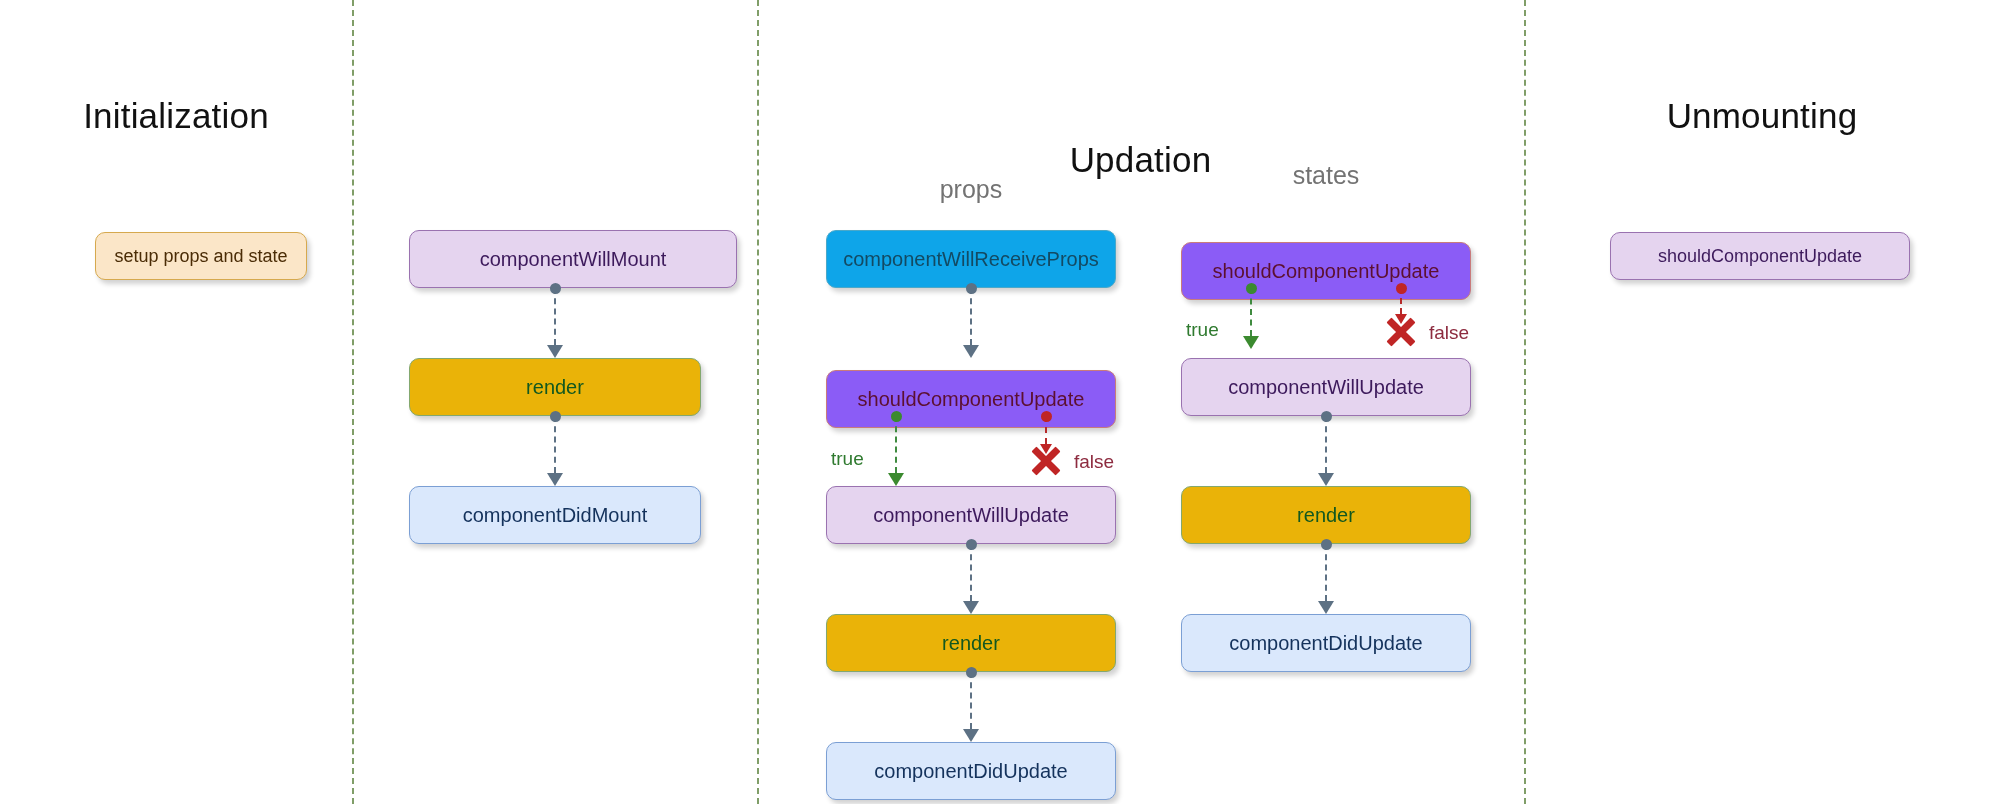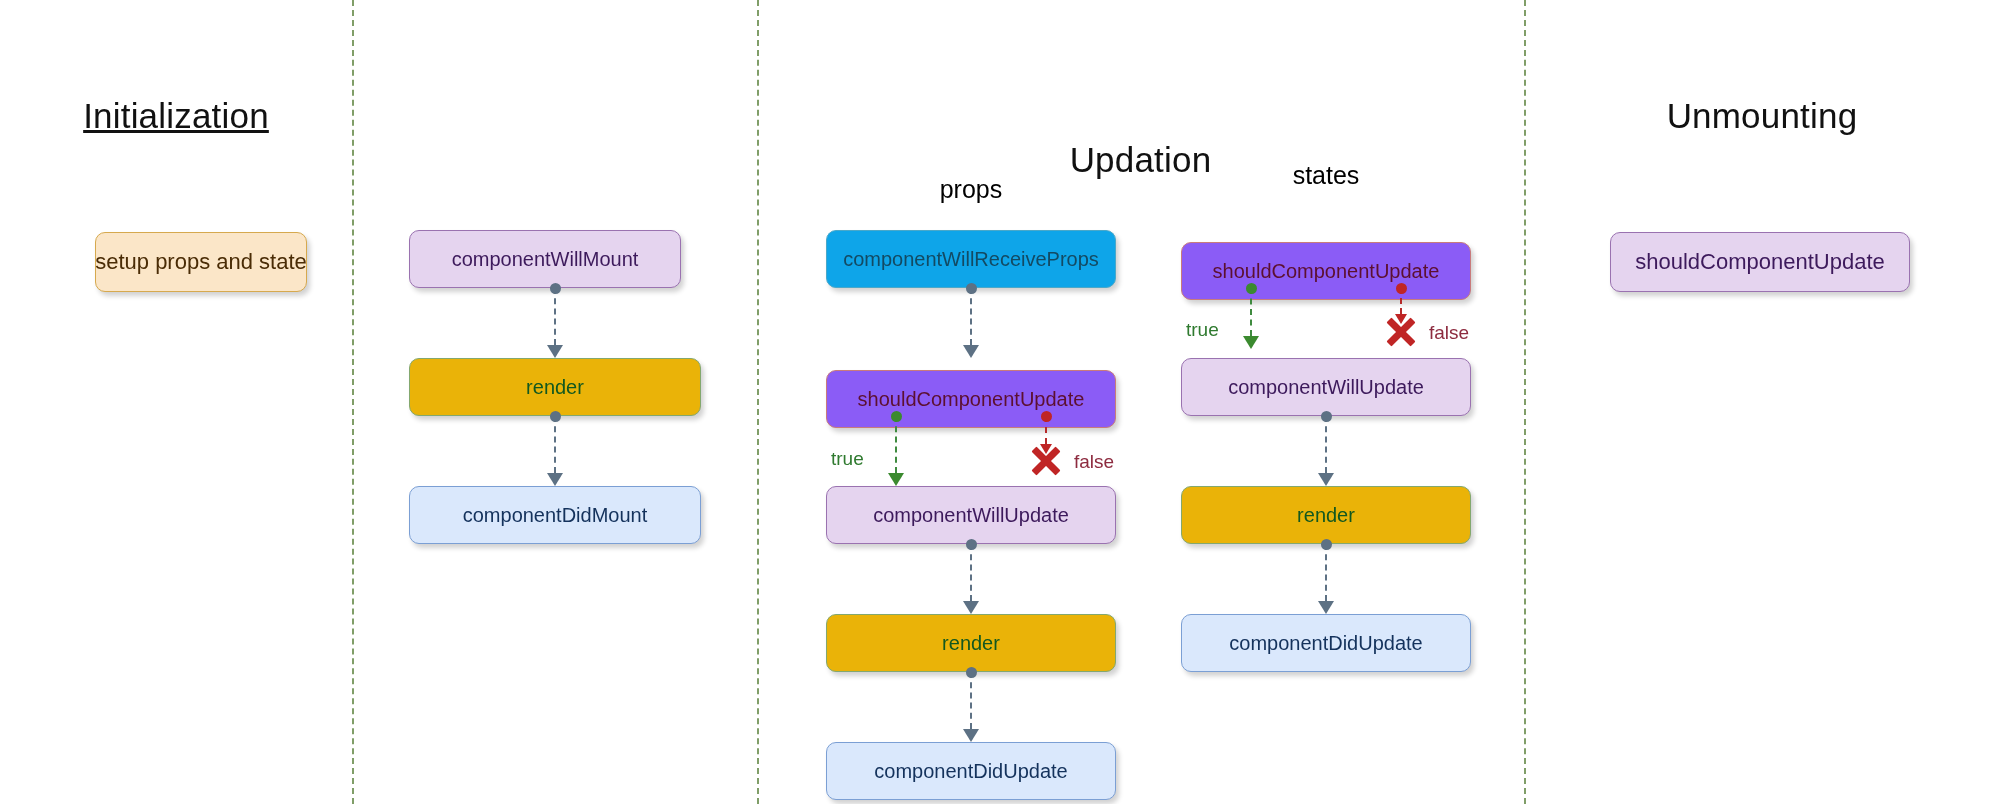--- a/index.html
+++ b/index.html
@@ -24,21 +24,21 @@
     font-size: 35px;
     color: #111111;
     font-weight: 400;
     text-align: center;
     white-space: nowrap;
     letter-spacing: .2px;
   }
   .sub-title {
     position: absolute;
     font-size: 25px;
-    color: #000000;
+    color: #737373;
     font-weight: 400;
     text-align: center;
     white-space: nowrap;
   }
 
   
   .node {
     position: absolute;
     height: 58px;
     border-radius: 10px;
@@ -48,21 +48,21 @@
     box-shadow: 3px 4px 5px rgba(0,0,0,.18);
     text-align: center;
     white-space: nowrap;
   }
   .node.purple { background:#e5d4ef; border-color:#9a72b0; color:#3d1a5c; }
   .node.green  { background:#eab308; border-color:#83a86f; color:#12581f; }
   .node.blue   { background:#dae8fc; border-color:#7b9fd4; color:#14325c; }
   .node.cyan   { background:#0ea5e9; border-color:#4aa8c9; color:#134a63; }
   .node.red    { background:#8b5cf6; border-color:#c97b7b; color:#5c1030;margin-top:12px; }
   .node.orange { background:#fbe6c8; border-color:#d6a94e; color:#4a2c06; }
-  .node.small  { height: 60px; font-size: 22px; }
+  .node.small  { height: 48px; font-size: 18px; }
 
   
   .conn { position: absolute; width: 0; }
   .conn .line {
     position: absolute; left: -1px; top: 0;
     border-left: 2px dashed #5d7184;
     height: 100%;
   }
   .conn.green-branch .line { border-left-color:#3f8b3f; }
   .conn.red-branch   .line { border-left-color:#b62b2b; }
@@ -102,27 +102,27 @@
 </style>
 </head>
 <body>
 
 <div id="stage">
 
   <div class="divider" style="left:352px; height:804px;"></div>
   <div class="divider" style="left:757px; height:804px;"></div>
   <div class="divider" style="left:1524px; height:804px;"></div>
 
-  <div class="phase-title" style="left:0px; top:96px; width:352px;text-decoration:underline;">Initialization</div>
+  <div class="phase-title" style="left:0px; top:96px; width:352px;">Initialization</div>
   <div class="node orange small" style="left:95px; top:232px; width:212px;">
     <span>setup props and state</span>
   </div>
 
 
-  <div class="node purple" style="left:409px; top:230px; width:272px;">
+  <div class="node purple" style="left:409px; top:230px; width:328px;">
     <span>componentWillMount</span>
   </div>
   <div class="conn" style="left:555px; top:288px; height:57px;">
     <div class="line"></div>
     <div class="dot"></div>
     <div class="arrow" style="top:100%;"></div>
   </div>
 
   <div class="node green" style="left:409px; top:358px; width:292px;">
     <span>render</span>

